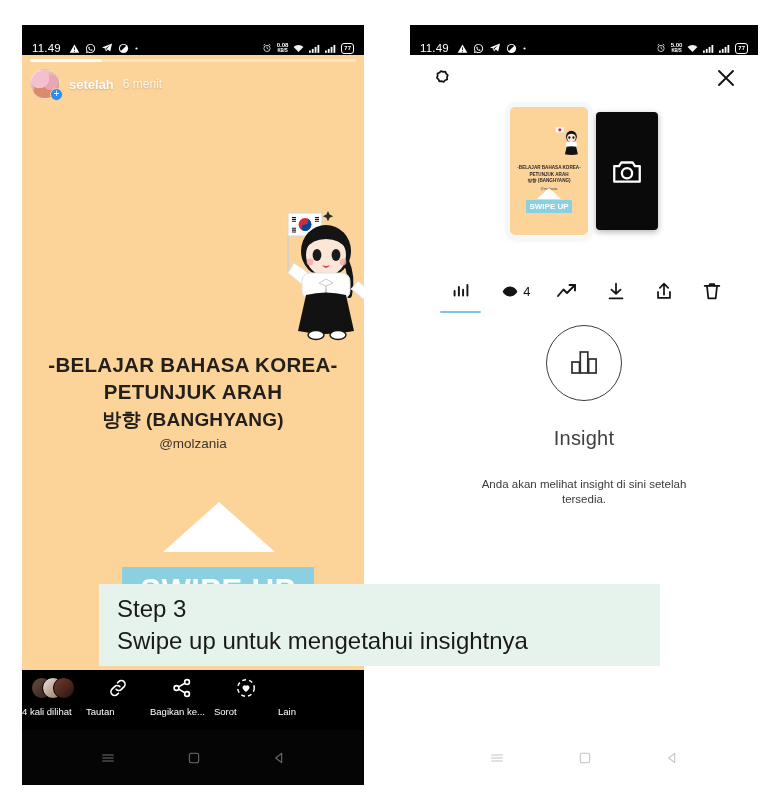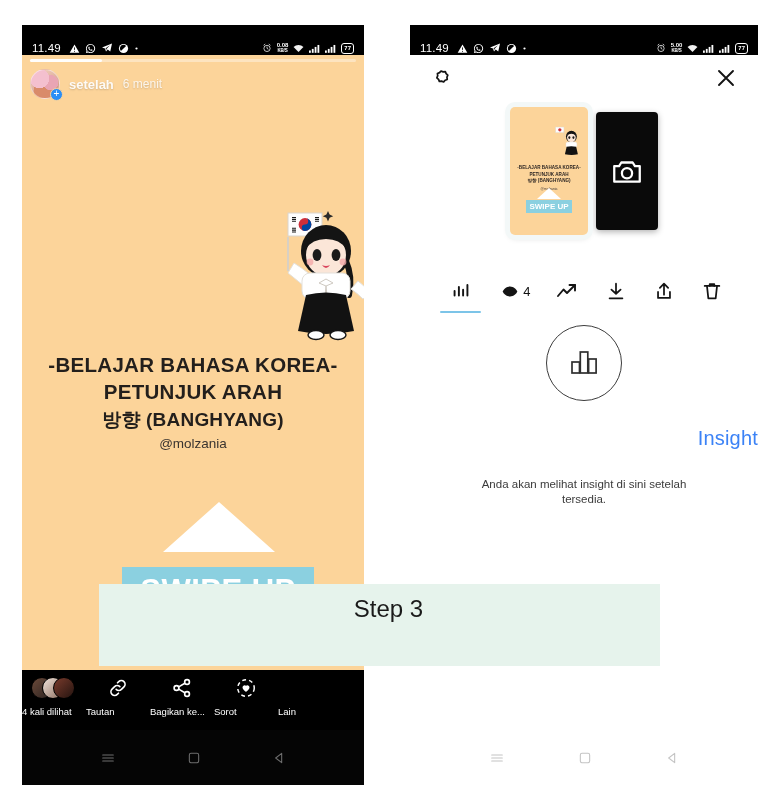--- a/index.html
+++ b/index.html
@@ -342,42 +342,40 @@
     border-radius: 50%;
     border: 1.6px solid #3c3c3c;
     margin: 0 auto;
     display: flex;
     align-items: center;
     justify-content: center;
   }
   #insight-title {
     margin-top: 26px;
     font-size: 20px;
-    color: #3b82f6;
+    color: #404040;
     letter-spacing: .2px;
-    text-align: right;
   }
   #insight-desc {
     margin: 27px auto 0;
     width: 238px;
     font-size: 11.5px;
     color: #3b3b3b;
     line-height: 15px;
   }
 
   
   #caption-overlay {
     position: absolute;
     left: 99px; top: 584px;
     width: 561px; height: 82px;
     background: #e6f3ec;
     padding: 9px 0 0 18px;
     box-sizing: border-box;
     z-index: 30;
-    text-align: center;
   }
   #caption-overlay .cap-line {
     font-size: 24px;
     color: #1a1a1a;
     line-height: 32px;
     white-space: nowrap;
   }
 </style>
 </head>
 <body>
@@ -785,13 +783,14 @@
     <span>
       <svg class="ic" width="16" height="16" viewBox="0 0 24 24" fill="none" stroke="#c3c3c3" stroke-width="1.6" stroke-linejoin="round">
           <path d="M16 5 7 12l9 7z"></path>
         </svg>
     </span>
   </div>
 </div>
 
 <div id="caption-overlay">
   <div class="cap-line">Step 3</div>
+  <div class="cap-line">Swipe up untuk mengetahui insightnya</div>
 </div>
 
 </body></html>

